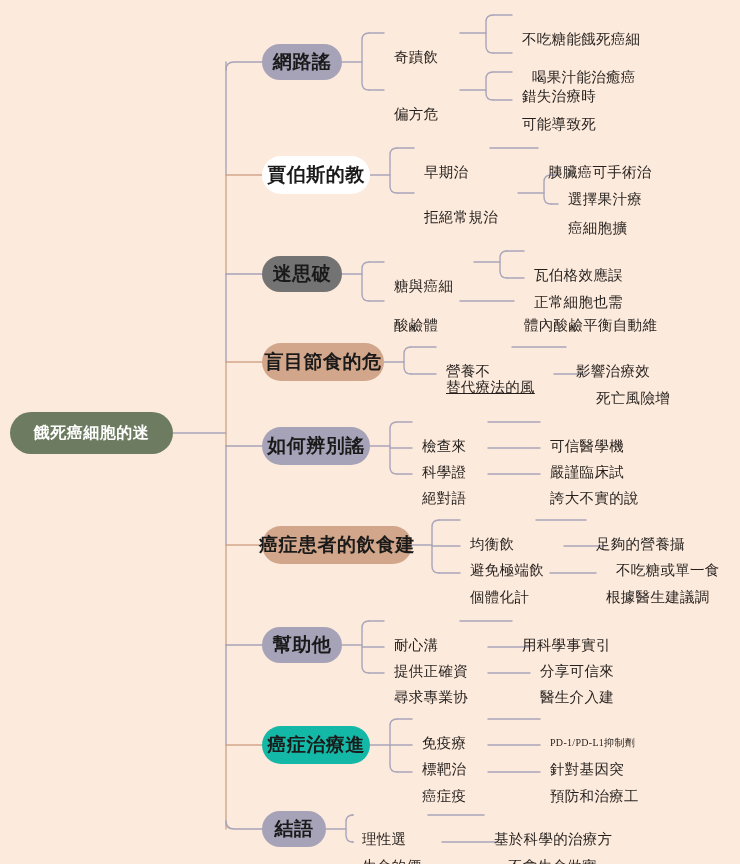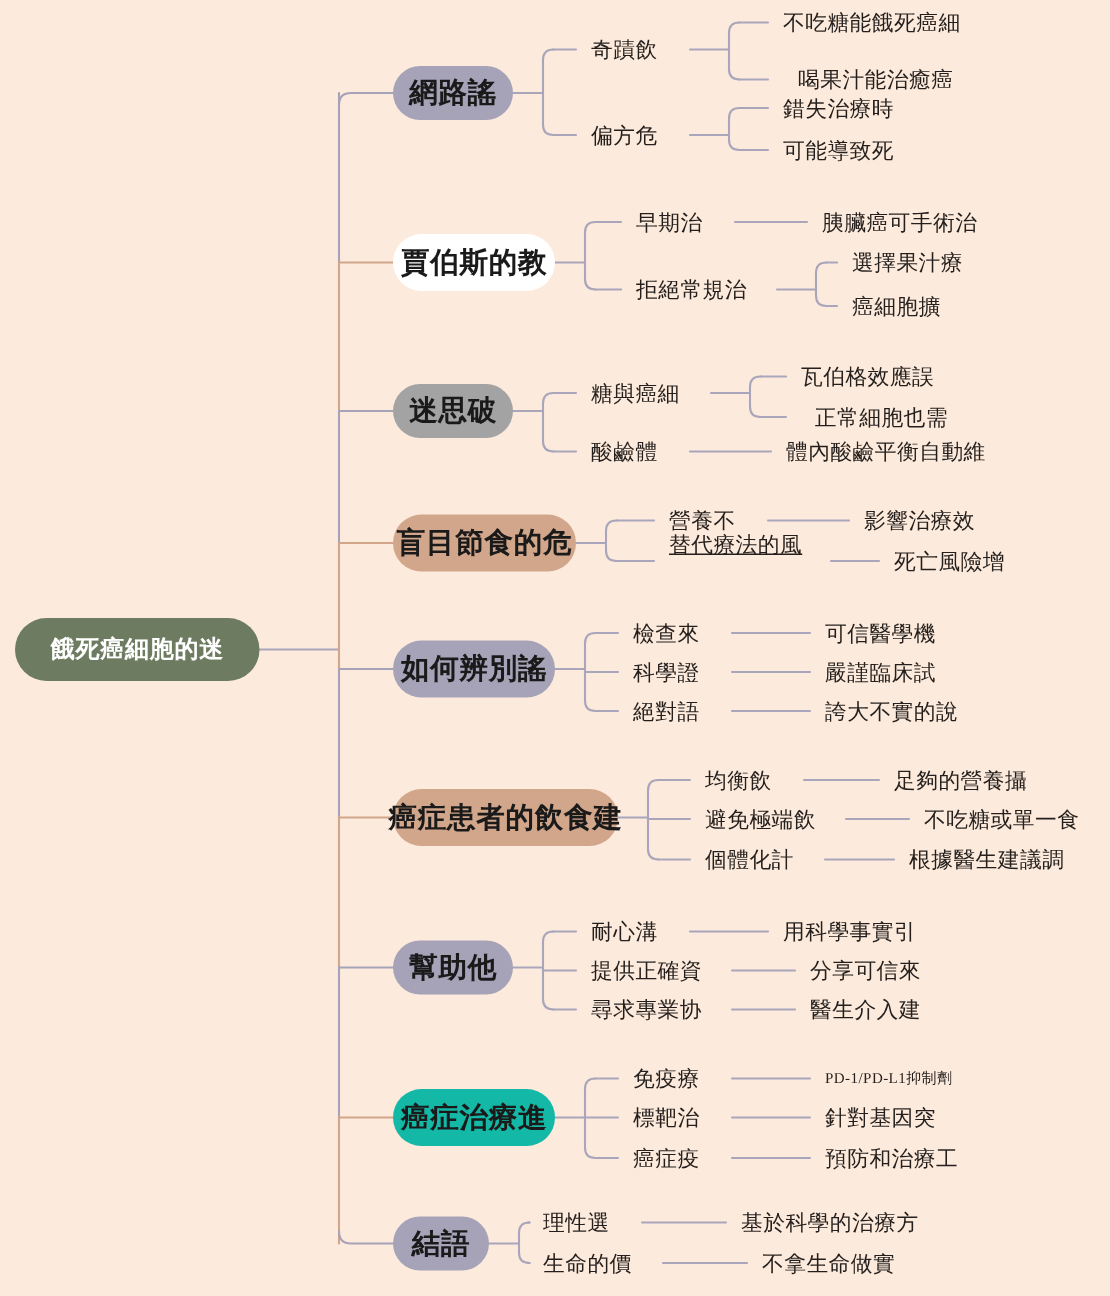--- a/index.html
+++ b/index.html
@@ -56,20 +56,21 @@
     padding: 0 16px;
   }
   
   .node.lvl2, .node.lvl3 {
     color: #241f1c;
     font-size: 14.5px;
     font-weight: normal;
     letter-spacing: 0.3px;
     justify-content: flex-start;
     background: transparent;
+    margin-top: 24px;
   }
   .node.lvl3 {
     font-size: 14.5px;
   }
   .node.serif {
     font-family: "Liberation Serif", "DejaVu Serif", serif;
     font-size: 10px;
   }
 </style>
 </head>
@@ -206,30 +207,30 @@
       </div>
       <div class="node lvl2" style="left: 424px; top: 183px; width: 86px; height: 20px;">
         <span>拒絕常規治</span>
       </div>
       <div class="node lvl3" style="left: 568px; top: 165px; width: 84px; height: 20px;">
         <span>選擇果汁療</span>
       </div>
       <div class="node lvl3" style="left: 568px; top: 194px; width: 70px; height: 20px;">
         <span>癌細胞擴</span>
       </div>
-      <div class="node lvl1" style="left: 262px; top: 256px; width: 80px; height: 36px; background: #a3a3a3;">
+      <div class="node lvl1" style="left: 262px; top: 256px; width: 80px; height: 36px; background: #737373;">
         <span>迷思破</span>
       </div>
       <div class="node lvl2" style="left: 394px; top: 252px; width: 72px; height: 20px;">
         <span>糖與癌細</span>
       </div>
       <div class="node lvl3" style="left: 534px; top: 241px; width: 98px; height: 20px;">
         <span>瓦伯格效應誤</span>
       </div>
-      <div class="node lvl3" style="left: 534px; top: 268px; width: 98px; height: 20px; justify-content: flex-end;">
+      <div class="node lvl3" style="left: 534px; top: 268px; width: 98px; height: 20px;">
         <span>正常細胞也需</span>
       </div>
       <div class="node lvl2" style="left: 394px; top: 291px; width: 58px; height: 20px;">
         <span>酸鹼體</span>
       </div>
       <div class="node lvl3" style="left: 524px; top: 291px; width: 144px; height: 20px;">
         <span>體內酸鹼平衡自動維</span>
       </div>
       <div class="node lvl1" style="left: 262px; top: 343px; width: 122px; height: 38px; background: rgb(210, 166, 138);">
         <span>盲目節食的危</span>

